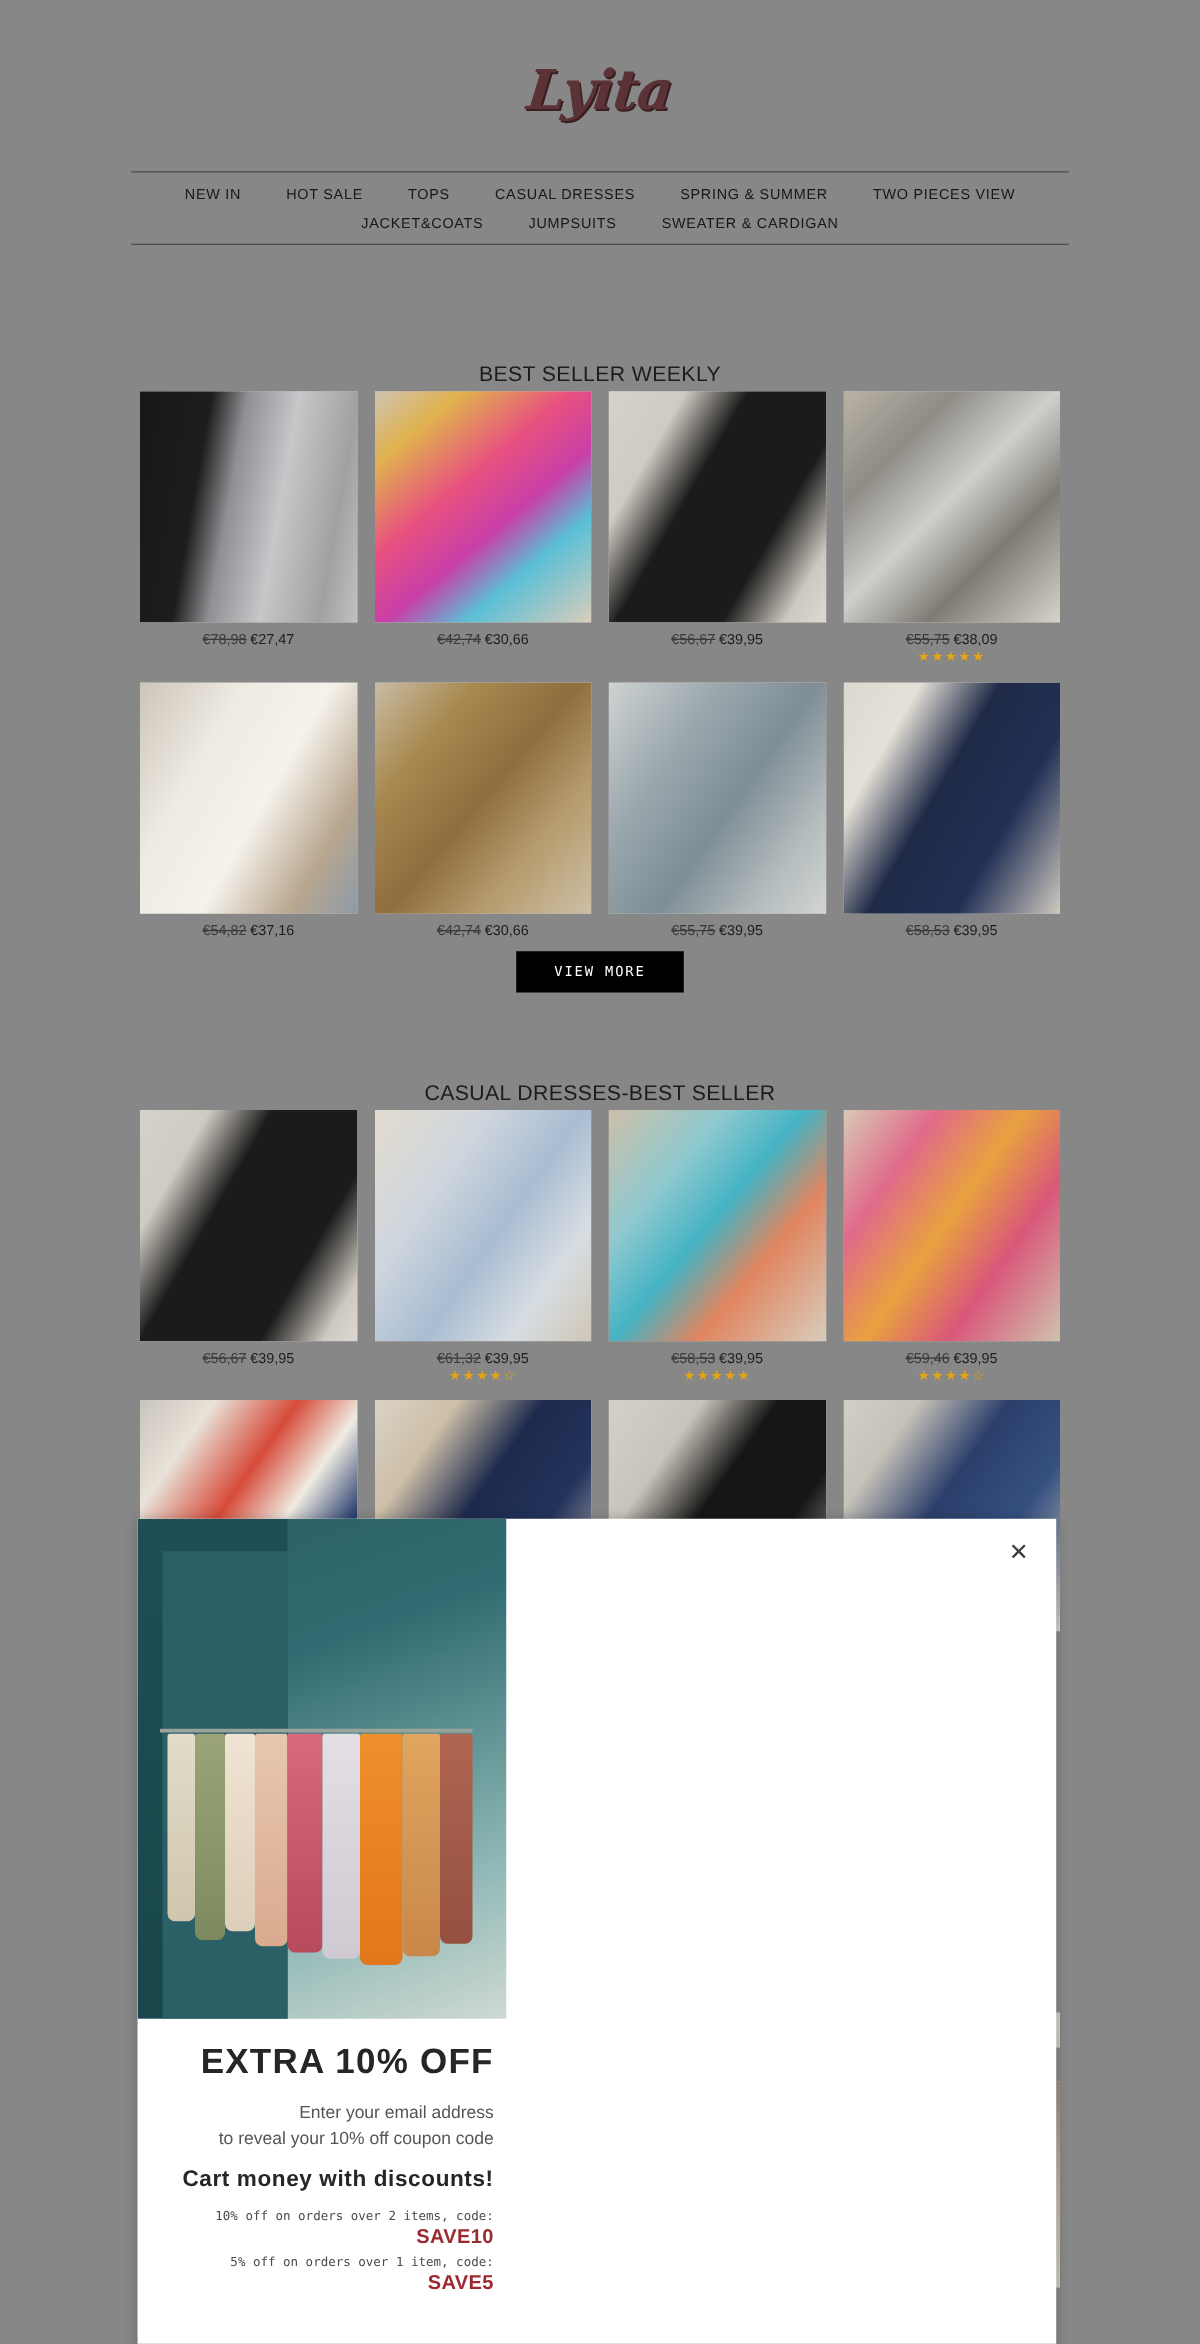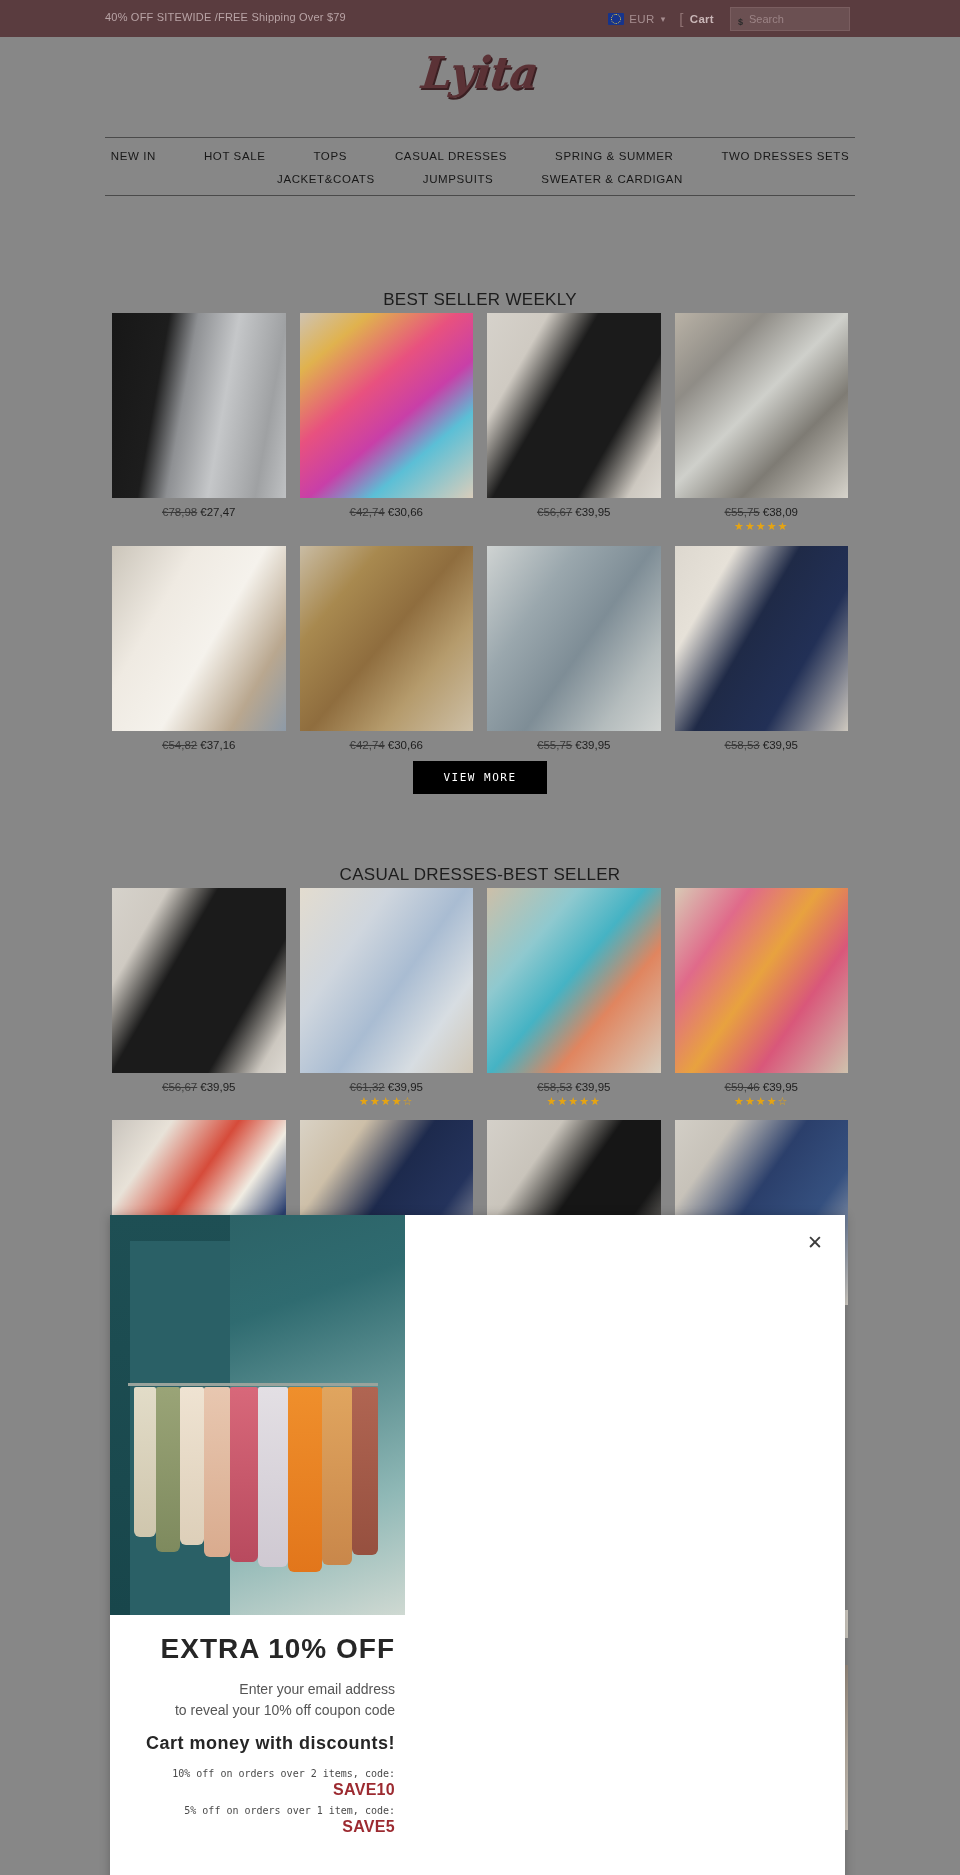--- a/index.html
+++ b/index.html
@@ -73,21 +73,21 @@
     text-shadow: 1.5px 1.5px 0 #3a1f22;
     display: inline-block; transform: skewX(-6deg);
   }
 
   
   .nav {
     position: absolute; top: 137px; left: 105px; width: 750px;
     border-top: 1px solid #4a4a4a; border-bottom: 1px solid #4a4a4a;
     padding: 12px 0 10px;
   }
-  .nav-row { display: flex; justify-content: center; gap: 12px; }
+  .nav-row { display: flex; justify-content: center; gap: 0px; }
   .nav-row.r1 { margin-bottom: 11px; }
   .nav-item {
     font-size: 11.5px; color: #181818; letter-spacing: .6px;
     padding: 0 18px; white-space: nowrap; cursor: pointer;
     font-family: "Liberation Sans", sans-serif;
   }
 
   
   .section-title {
     position: absolute; width: 960px; text-align: center;
@@ -171,51 +171,33 @@
     font-family: "Liberation Sans", sans-serif;
     font-size: 16px; font-weight: bold; color: #9c2a30;
     margin-top: 2px; letter-spacing: .3px;
   }
 </style>
 </head>
 <body>
 
 <div class="page">
 
-  <div class="topbar">
-    <div class="promo-text">40% OFF SITEWIDE /FREE Shipping Over $79</div>
-    <div class="topbar-right">
-      <div class="currency">
-        <span class="eu-flag"></span>
-        <span class="cur-label">EUR</span>
-        <span class="caret">▾</span>
-      </div>
-      <div class="cart-link">
-        <span class="cart-bracket">[</span>
-        <span>Cart</span>
-      </div>
-      <div class="searchbox">
-        <span class="search-dollar">$</span>
-        <span class="search-ph">Search</span>
-      </div>
-    </div>
-  </div>
 
   <div class="logo-wrap">
     <span class="logo-text">Lyita</span>
   </div>
 
   <div class="nav">
     <div class="nav-row r1">
       <div class="nav-item">NEW IN</div>
       <div class="nav-item">HOT SALE</div>
       <div class="nav-item">TOPS</div>
       <div class="nav-item">CASUAL DRESSES</div>
       <div class="nav-item">SPRING &amp; SUMMER</div>
-      <div class="nav-item">TWO DRESSES SETS</div>
+      <div class="nav-item">TWO PIECES VIEW</div>
     </div>
     <div class="nav-row r2">
       <div class="nav-item">JACKET&amp;COATS</div>
       <div class="nav-item">JUMPSUITS</div>
       <div class="nav-item">SWEATER &amp; CARDIGAN</div>
     </div>
   </div>
 
   <div class="section-title" style="top:290px">BEST SELLER WEEKLY</div>
 

